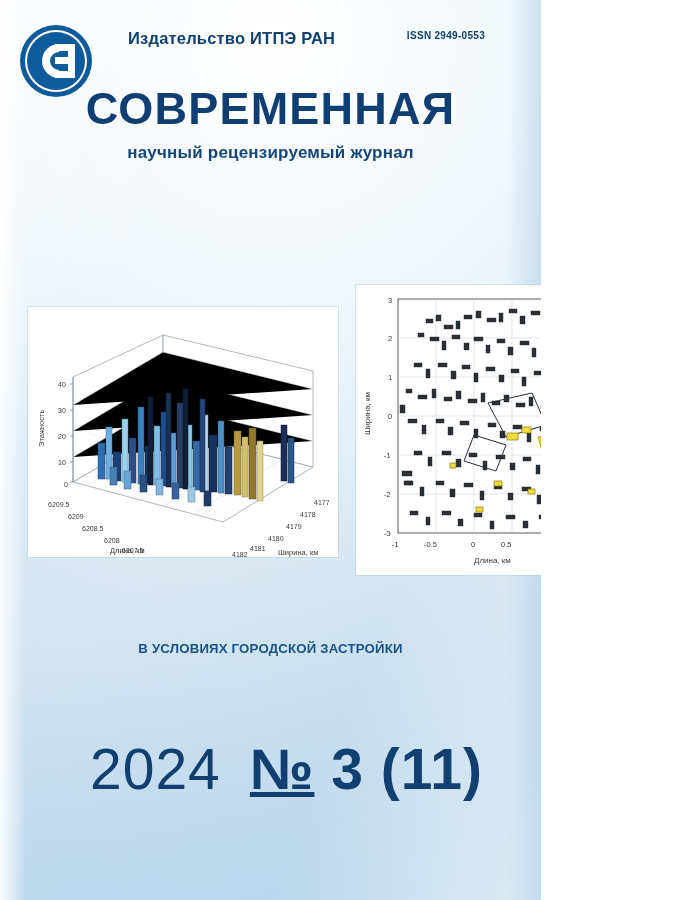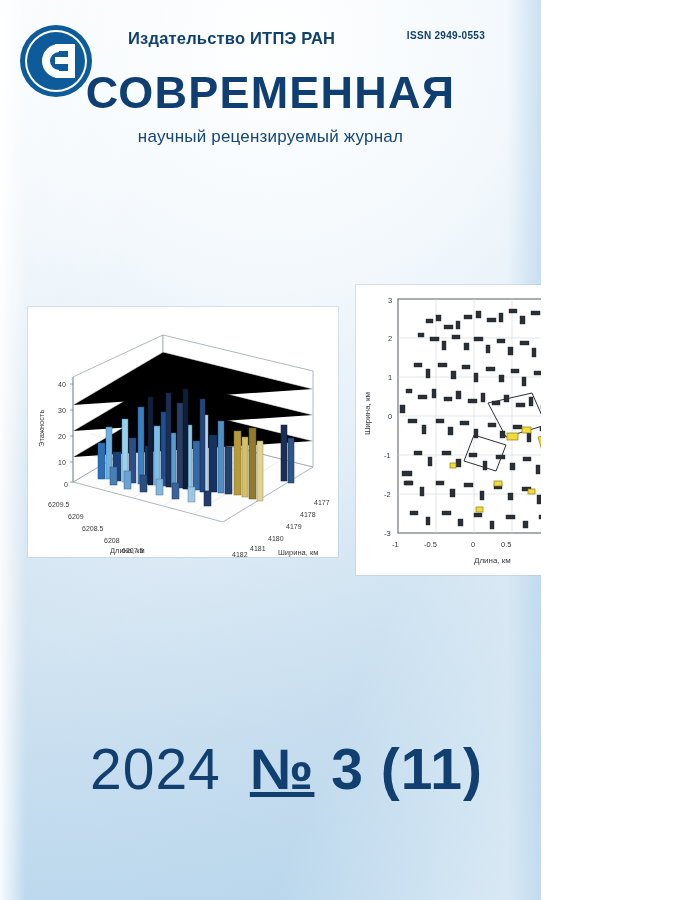--- a/index.html
+++ b/index.html
@@ -72,36 +72,36 @@
     font-weight: bold;
     color: #10416e;
     letter-spacing: 0.3px;
     white-space: nowrap;
   }
 
   .title-block {
     position: absolute;
     left: 0;
     right: 0;
-    top: 66px;
+    top: 82px;
     text-align: center;
   }
   .title-line {
     font-size: 45px;
     font-weight: bold;
     color: #0f3f72;
     letter-spacing: 1.2px;
     line-height: 1.18;
     text-shadow: 1px 1px 0 rgba(255,255,255,0.6);
   }
   .title-line.second { letter-spacing: 0.6px; }
   .subtitle {
     margin-top: 8px;
     font-size: 17px;
-    font-weight: normal;
+    font-weight: bold;
     color: #14467a;
     letter-spacing: 0.2px;
   }
 
   
   .figures {
     position: absolute;
     left: 28px;
     top: 285px;
     width: 620px;
@@ -493,19 +493,20 @@
           <text x="32" y="56">2</text>
           <text x="32" y="18">3</text>
         </g>
         <text x="118" y="278" fill="#33383d" font-family="Liberation Sans, sans-serif" font-size="8">Длина, км</text>
         <text transform="rotate(-90 14 150)" x="14" y="150" fill="#33383d" font-family="Liberation Sans, sans-serif" font-size="8">Ширина, км</text>
       </svg>
     </div>
   </div>
 
   <div class="article">
+    <div class="article-title">В УСЛОВИЯХ ГОРОДСКОЙ ЗАСТРОЙКИ</div>
   </div>
 
   <div class="year">2024</div>
   <div class="issue">
     <span class="num-sign">№</span><span> 3 (11)</span>
   </div>
 </div>
 
 </body></html>

